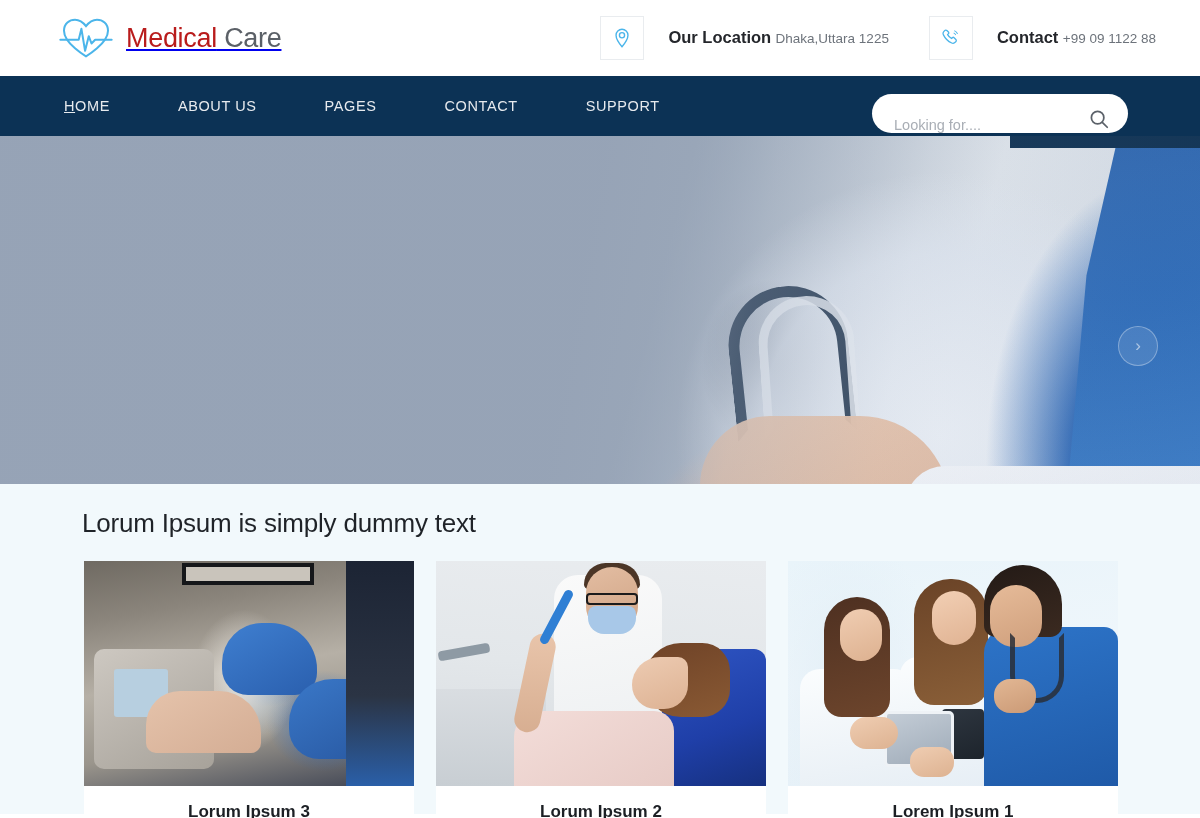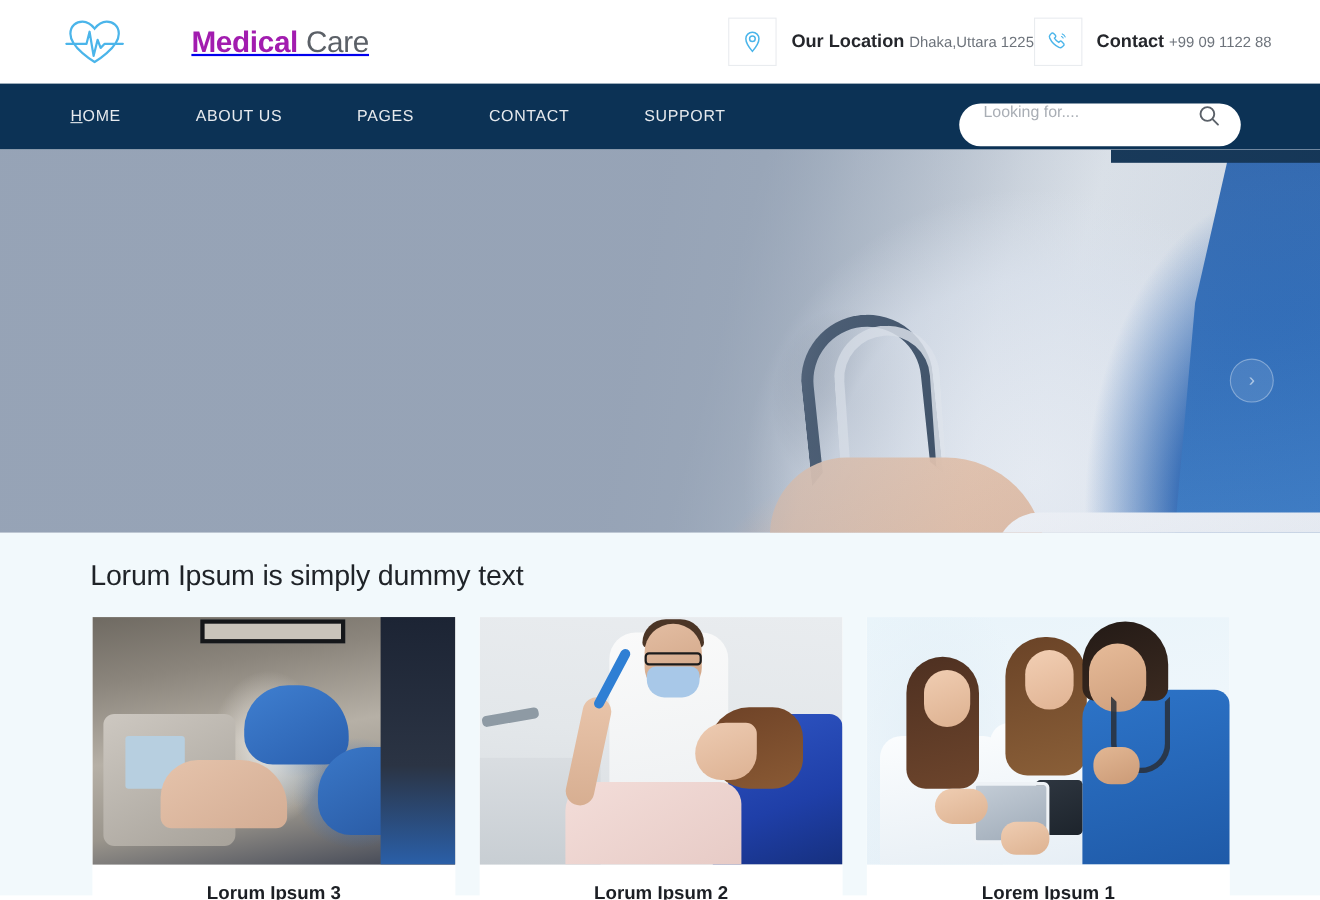--- a/index.html
+++ b/index.html
@@ -18,34 +18,35 @@
     align-items: center;
     padding: 0 0 0 58px;
   }
   .brand { display: flex; align-items: center; gap: 12px; }
   .brand-logo { width: 56px; height: 44px; flex: 0 0 auto; }
   .brand-text {
     font-size: 27px;
     letter-spacing: -0.3px;
     white-space: nowrap;
   }
-  .brand-text .b1 { font-weight: bold; color: #a21caf; margin-left: 48px; }
+  .brand-text .b1 { font-weight: normal; color: #b91c1c; }
   .brand-text .b2 { font-weight: normal; color: #5b6067; }
 
   .info-group {
     display: flex;
     align-items: center;
     margin-left: auto;
     padding-right: 44px;
     gap: 0;
   }
   .info-item {
     display: flex;
     align-items: center;
-    gap: 13px;
+    gap: 24px;
+    margin-left: 40px;
   }
   .info-icon {
     width: 44px; height: 44px;
     border: 1px solid #e9ecef;
     display: flex; align-items: center; justify-content: center;
     flex: 0 0 auto;
     background: #fff;
   }
   .info-text .t1 {
     font-size: 16.5px;
@@ -84,21 +85,21 @@
   .nav-link .ak { text-decoration: underline; }
 
   .search-wrap {
     position: absolute;
     right: 72px;
     top: 18px;
     width: 256px; height: 39px;
     background: #ffffff;
     border-radius: 20px;
     display: flex;
-    align-items: flex-start;
+    align-items: flex-end;
     padding: 0 16px 0 22px;
   }
   .search-input {
     flex: 1 1 auto;
     border: none;
     outline: none;
     font-size: 14.5px;
     color: #8f959d;
     font-family: "Liberation Sans", sans-serif;
     background: transparent;

